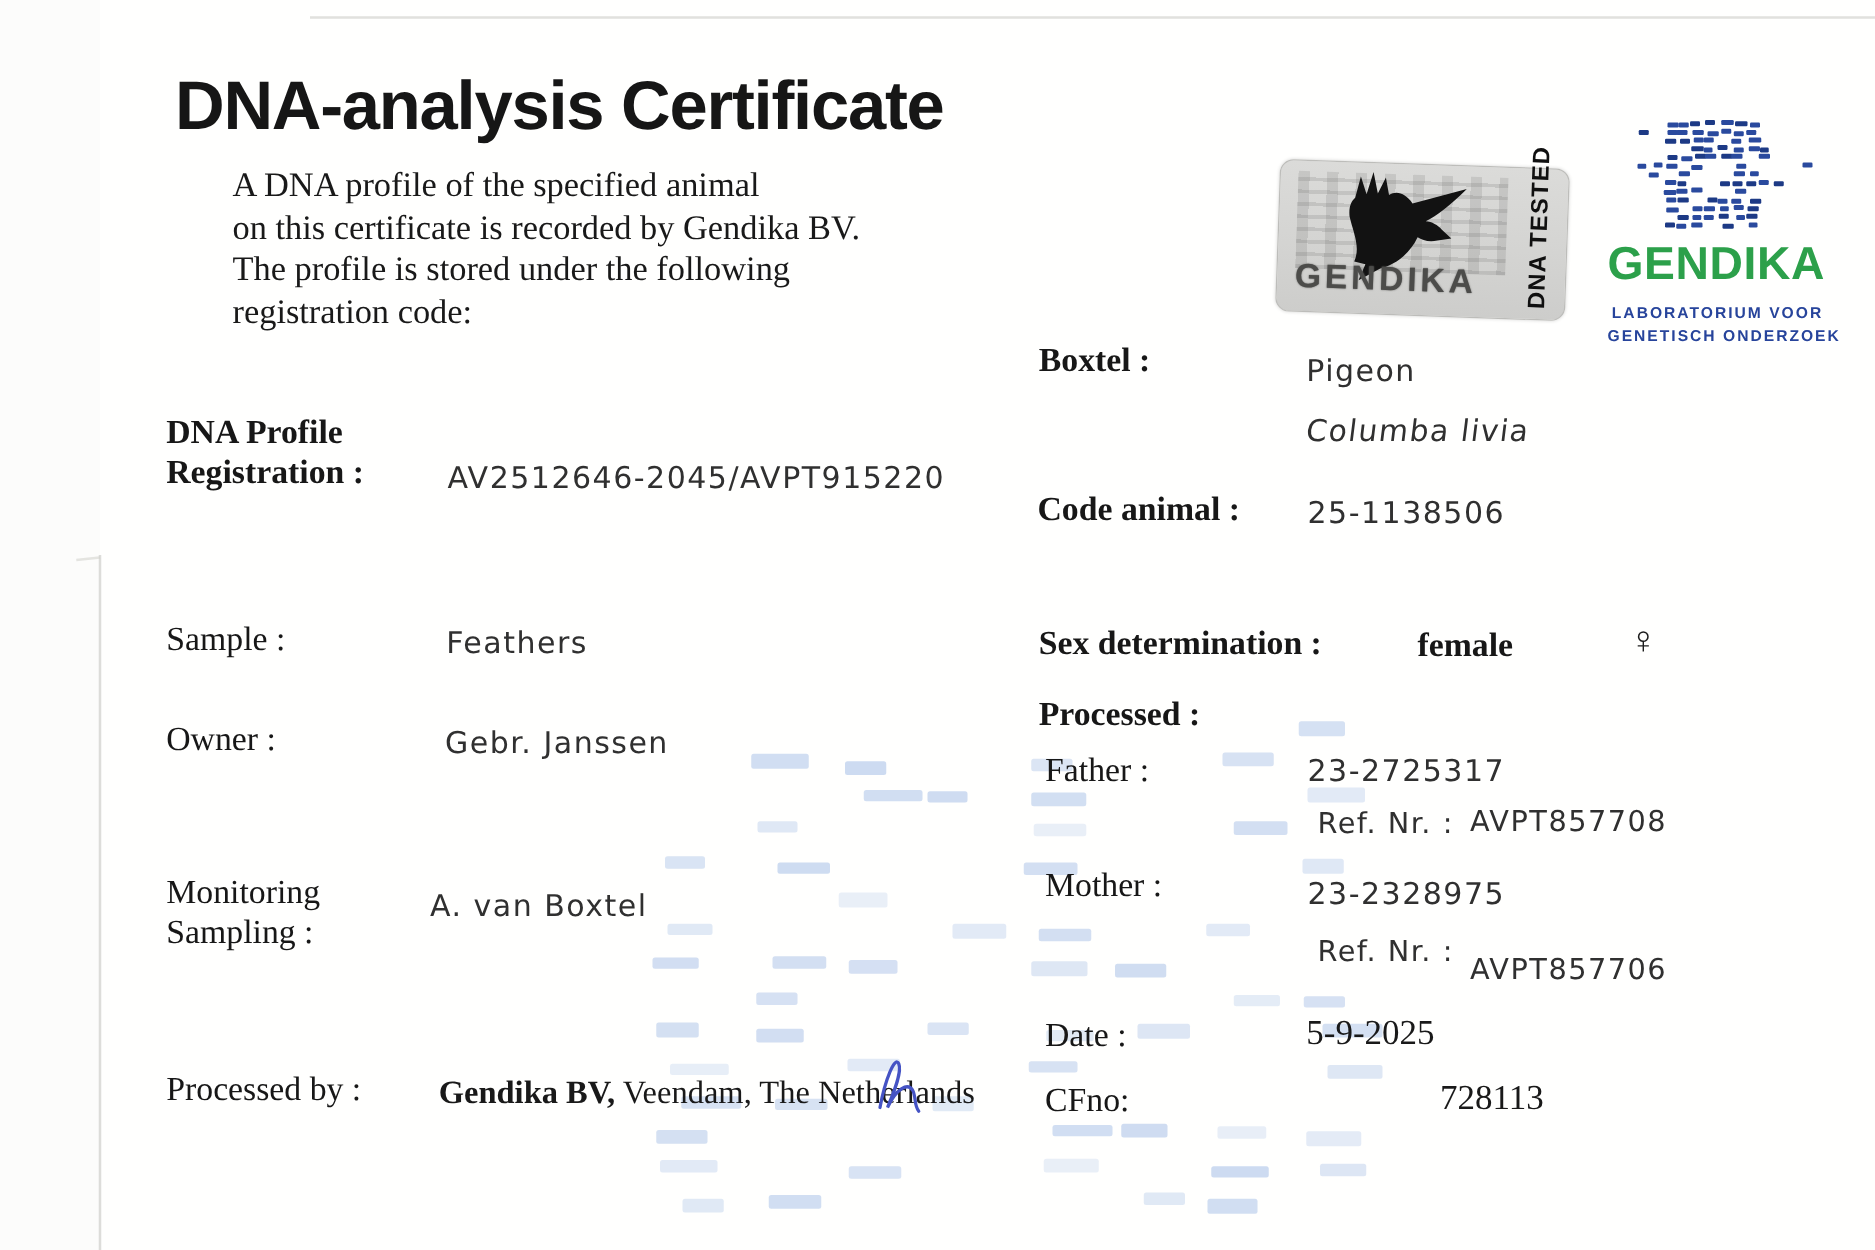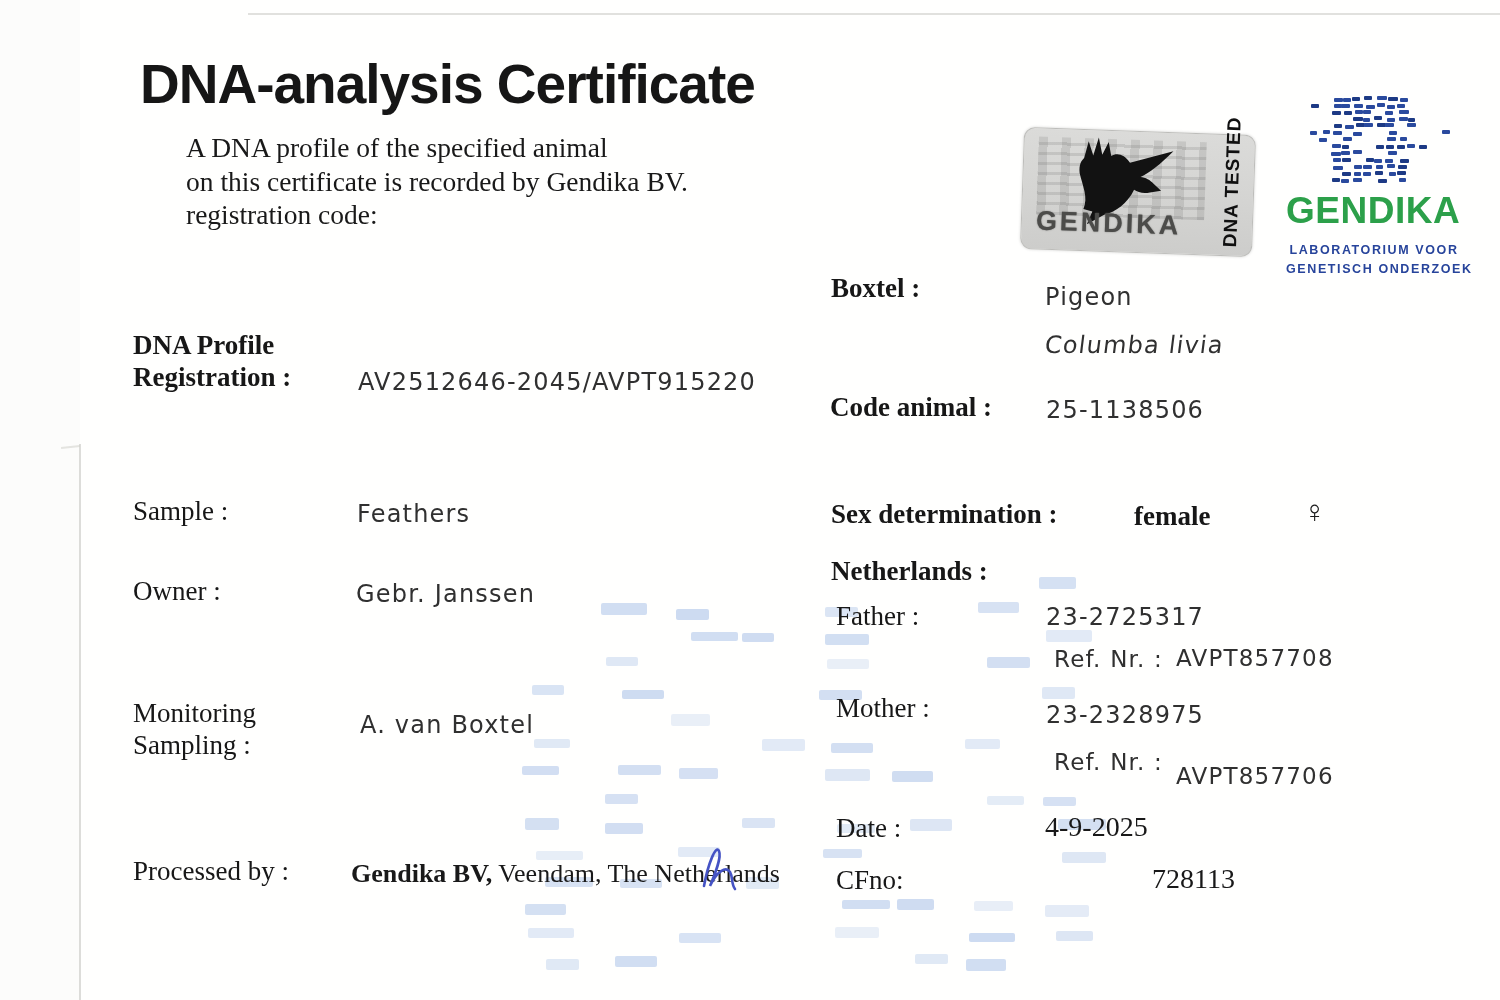--- a/index.html
+++ b/index.html
@@ -117,65 +117,66 @@
       <i style="left: 615px; top: 956px; width: 42px; height: 11px; opacity: 0.64;"></i>
       <i style="left: 915px; top: 954px; width: 33px; height: 10px; opacity: 0.43;"></i>
       <i style="left: 966px; top: 959px; width: 40px; height: 12px; opacity: 0.64;"></i>
     </div>
 
   <div class="abs title" style="left:140px;top:52px;">DNA-analysis Certificate</div>
 
   <div class="abs intro" style="left:142px;top:131px;margin-left:44px;">
     <div>A DNA profile of the specified animal</div>
     <div>on this certificate is recorded by Gendika BV.</div>
+    <div>The profile is stored under the following</div>
     <div>registration code:</div>
   </div>
 
   <div class="abs lbl b" style="left:133px;top:330px;">DNA Profile</div>
   <div class="abs lbl b" style="left:133px;top:362px;">Registration :</div>
   <div class="abs hand" style="left:358px;top:368px;">AV2512646-2045/AVPT915220</div>
 
   <div class="abs lbl" style="left:133px;top:496px;">Sample :</div>
   <div class="abs hand" style="left:357px;top:500px;">Feathers</div>
 
   <div class="abs lbl" style="left:133px;top:576px;">Owner :</div>
   <div class="abs hand" style="left:356px;top:580px;">Gebr. Janssen</div>
 
   <div class="abs lbl" style="left:133px;top:698px;">Monitoring</div>
   <div class="abs lbl" style="left:133px;top:730px;">Sampling :</div>
-  <div class="abs hand" style="left:360px;top:711px;">A. van Boxtel</div>
+  <div class="abs hand" style="left:344px;top:711px;">A. van Boxtel</div>
 
   <div class="abs lbl" style="left:133px;top:856px;">Processed by :</div>
   <div class="abs serifval" style="left:351px;top:859px;"><b>Gendika BV,</b><span> Veendam, The Netherlands</span></div>
 
   <div class="abs lbl b" style="left:831px;top:273px;">Boxtel :</div>
   <div class="abs hand" style="left:1045px;top:283px;">Pigeon</div>
   <div class="abs hand" style="left:1045px;top:331px;"><span class="ital">Columba livia</span></div>
 
   <div class="abs lbl b" style="left:830px;top:392px;">Code animal :</div>
   <div class="abs hand" style="left:1046px;top:396px;">25-1138506</div>
 
   <div class="abs lbl b" style="left:831px;top:499px;">Sex determination :</div>
   <div class="abs lbl b" style="left:1134px;top:501px;">female</div>
   <div class="abs" style="left:1303px;top:494px;font-size:31px;">♀</div>
 
-  <div class="abs lbl b" style="left:831px;top:556px;">Netherlands :</div>
+  <div class="abs lbl b" style="left:831px;top:556px;">Processed :</div>
 
   <div class="abs lbl" style="left:836px;top:601px;">Father :</div>
   <div class="abs hand" style="left:1046px;top:603px;">23-2725317</div>
   <div class="abs hand sm" style="left:1054px;top:646px;">Ref. Nr. :</div>
   <div class="abs hand sm" style="left:1176px;top:645px;">AVPT857708</div>
 
   <div class="abs lbl" style="left:836px;top:693px;">Mother :</div>
   <div class="abs hand" style="left:1046px;top:701px;">23-2328975</div>
   <div class="abs hand sm" style="left:1054px;top:749px;">Ref. Nr. :</div>
   <div class="abs hand sm" style="left:1176px;top:748px;margin-top:15px;">AVPT857706</div>
 
   <div class="abs lbl" style="left:836px;top:813px;">Date :</div>
-  <div class="abs serifval" style="left:1045px;top:811px;font-size:28px;">4-9-2025</div>
+  <div class="abs serifval" style="left:1045px;top:811px;font-size:28px;">5-9-2025</div>
 
   <div class="abs lbl" style="left:836px;top:865px;">CFno:</div>
   <div class="abs serifval" style="left:1152px;top:863px;font-size:28px;">728113</div>
 
   <div class="abs sticker">
     <div class="sticker-bands"></div>
     <svg class="bird" width="140" height="92" viewBox="0 0 140 92">
       <path fill="#121212" d="M30,24 L34,7 L39,21 L44,3 L48,20 L54,7 L57,21
         C63,17 70,19 76,27
         L119,14

